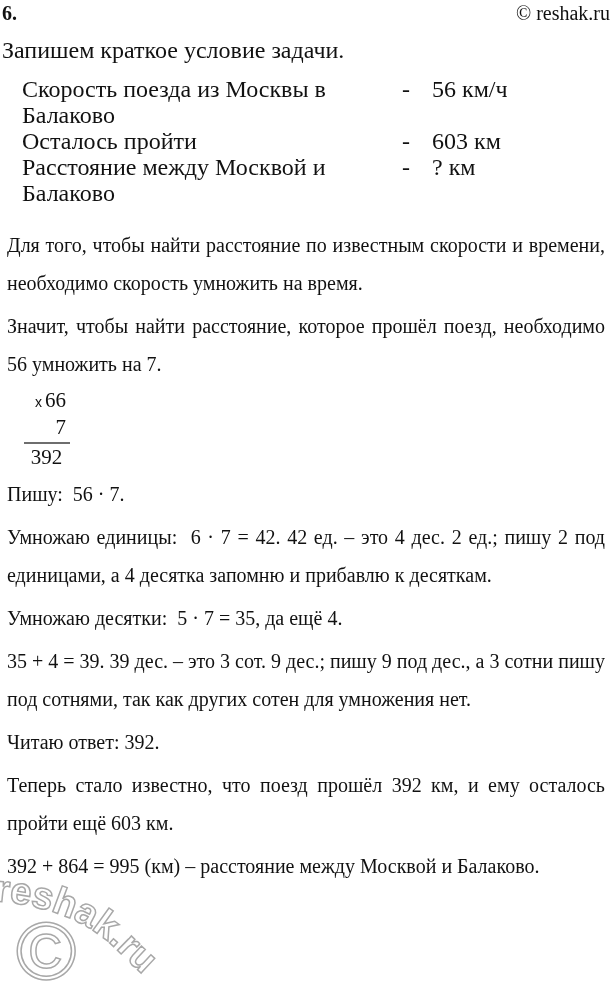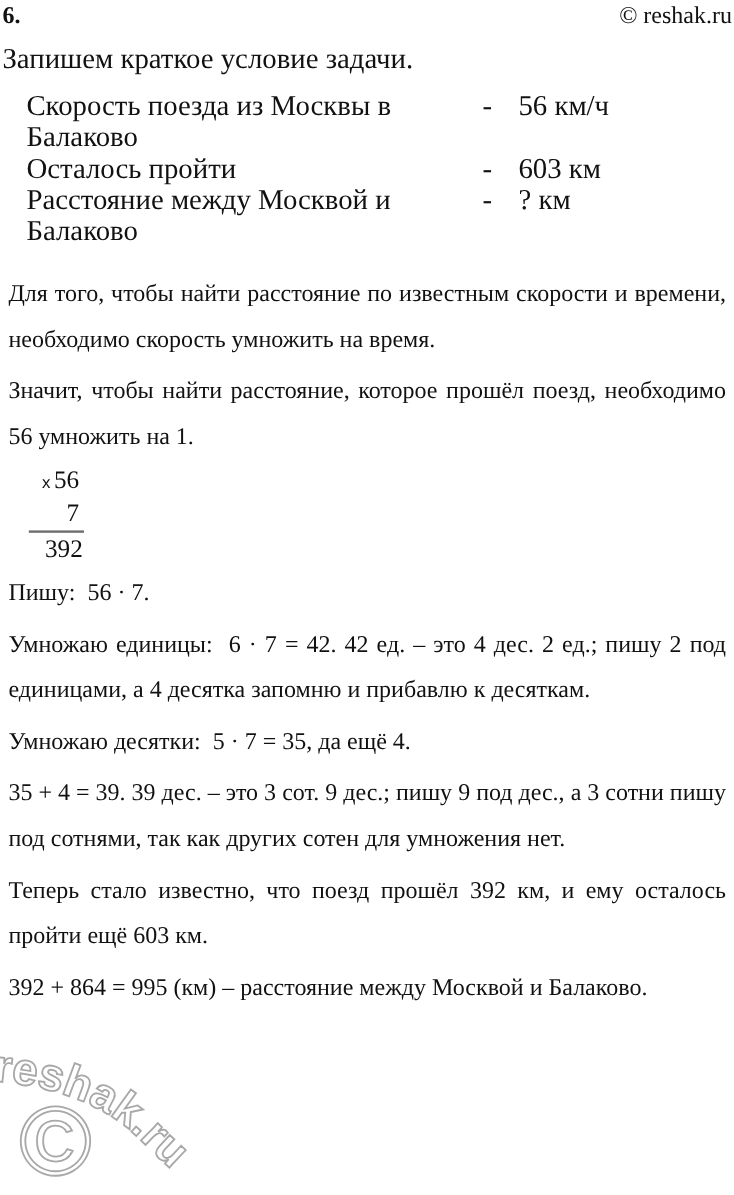--- a/index.html
+++ b/index.html
@@ -57,21 +57,21 @@
   .mult-row { padding-right: 4px; }
   .mult-sign {
     font-size: 14px;
     padding-right: 3px;
     font-family: "Liberation Sans", sans-serif;
   }
   .mult-line {
     border-top: 2px solid #6e6e6e;
     margin: 2px 0 1px 0;
   }
-  .mult-product { padding-right: 1px; }
+  .mult-product { padding-right: 1px; text-align: center; }
 
   .answer {
     margin-top: 26px;
     font-size: 21px;
     line-height: 28px;
   }
   .answer-label { border-bottom: 2px solid #111111; }
 
   .watermark {
     position: absolute;
@@ -107,35 +107,36 @@
       <tr>
         <td class="cond-label">Расстояние между Москвой и Балаково</td>
         <td class="cond-dash">-</td>
         <td class="cond-value">? км</td>
       </tr>
     </tbody>
   </table>
 
   <div class="solution">
     <p class="just">Для того, чтобы найти расстояние по известным скорости и времени, необходимо скорость умножить на время.</p>
-    <p class="just">Значит, чтобы найти расстояние, которое прошёл поезд, необходимо 56 умножить на 1.</p>
+    <p class="just">Значит, чтобы найти расстояние, которое прошёл поезд, необходимо 56 умножить на 7.</p>
 
     <div class="mult">
       <div class="mult-row">
-        <span class="mult-sign">x</span><span>56</span>
+        <span class="mult-sign">x</span><span>66</span>
       </div>
       <div class="mult-row">7</div>
       <div class="mult-line"></div>
       <div class="mult-row mult-product">392</div>
     </div>
 
     <p>Пишу:&nbsp; 56 · 7.</p>
     <p class="just">Умножаю единицы:&nbsp; 6 · 7 = 42. 42 ед. – это 4 дес. 2 ед.; пишу 2 под единицами, а 4 десятка запомню и прибавлю к десяткам.</p>
     <p>Умножаю десятки:&nbsp; 5 · 7 = 35, да ещё 4.</p>
     <p class="just">35 + 4 = 39. 39 дес. – это 3 сот. 9 дес.; пишу 9 под дес., а 3 сотни пишу под сотнями, так как других сотен для умножения нет.</p>
+    <p>Читаю ответ: 392.</p>
     <p class="just">Теперь стало известно, что поезд прошёл 392 км, и ему осталось пройти ещё 603 км.</p>
     <p>392 + 864 = 995 (км) – расстояние между Москвой и Балаково.</p>
   </div>
 
 
 </div>
 
 <svg class="watermark" width="240" height="141" viewBox="0 0 240 141" xmlns="http://www.w3.org/2000/svg">
   <defs>
     <path id="wm-path" d="M 2 46 Q 80 52 122 92 Q 152 122 176 141" fill="none"></path>

